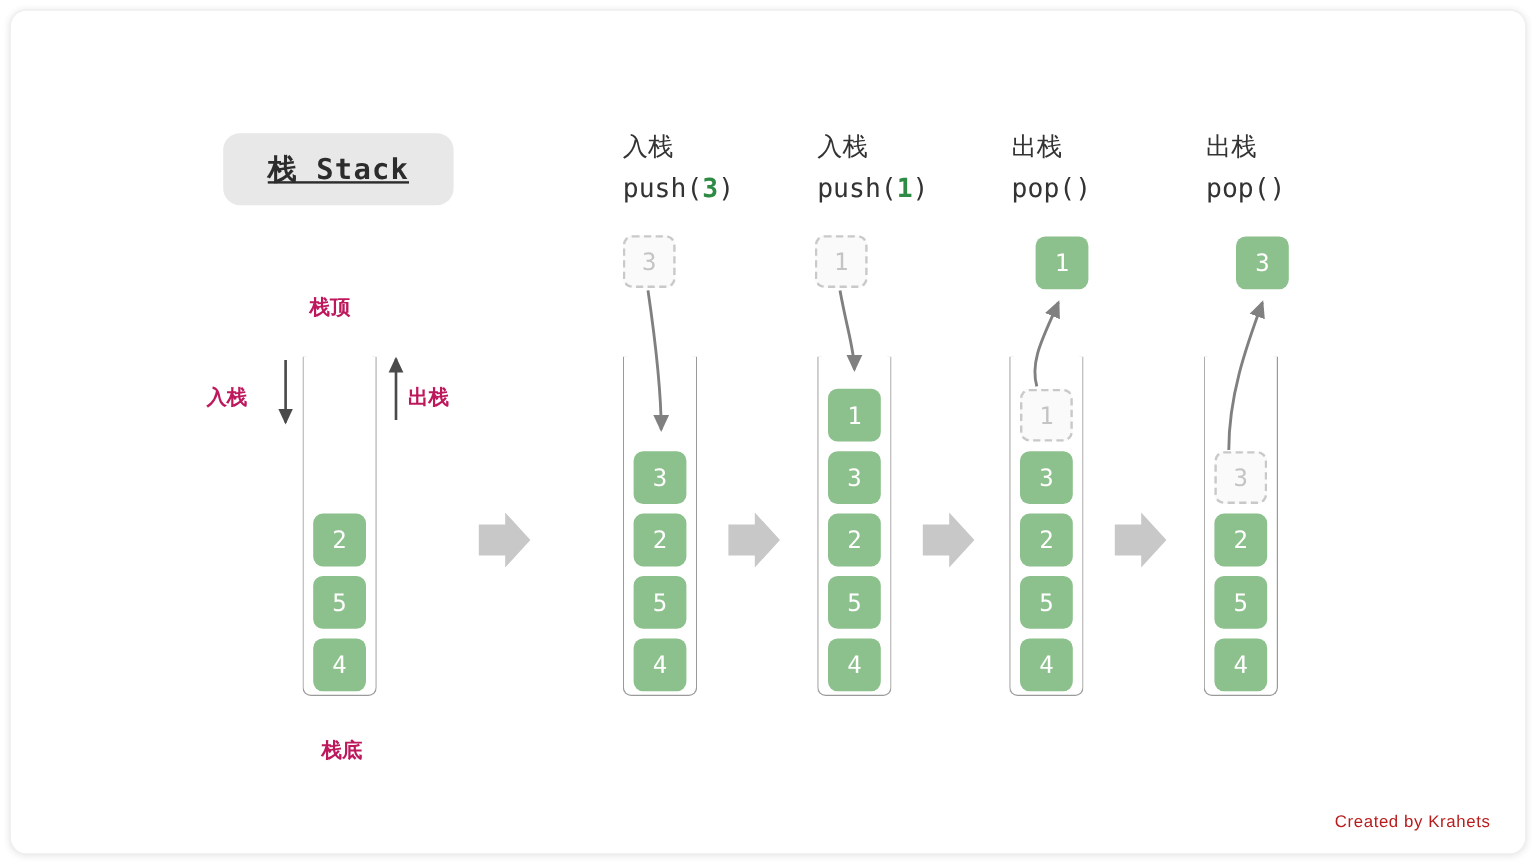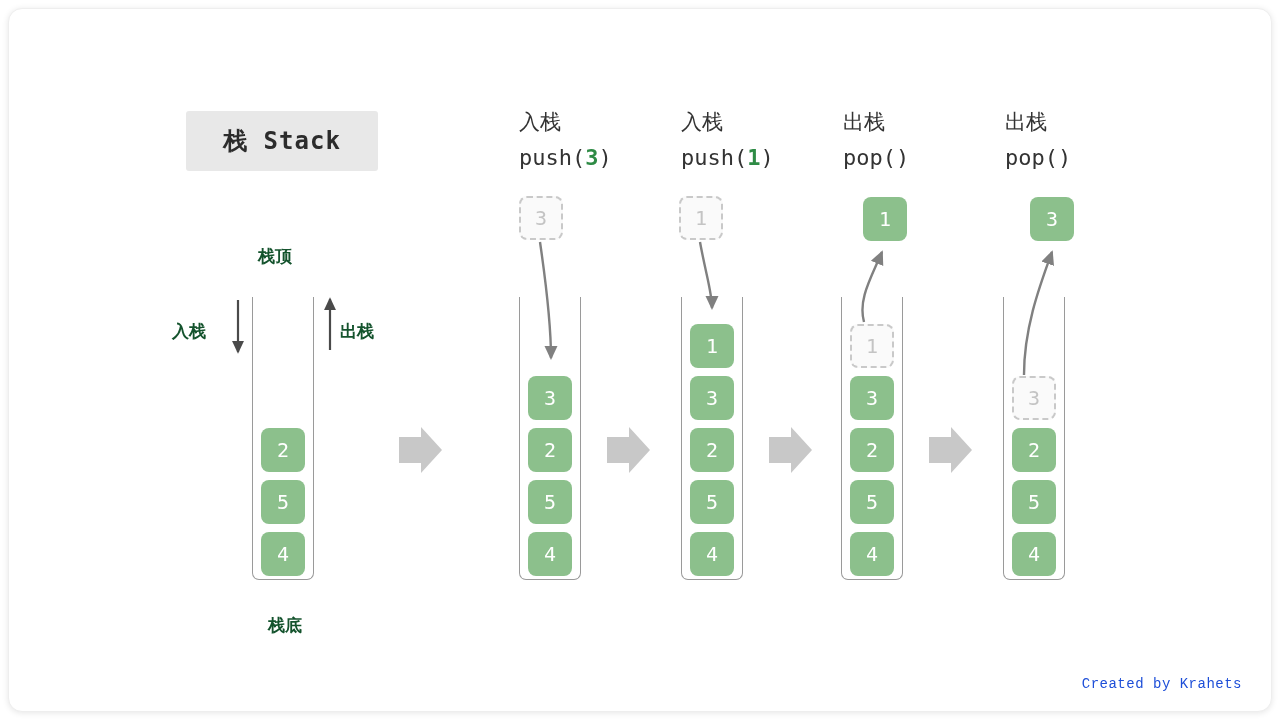--- a/index.html
+++ b/index.html
@@ -29,29 +29,30 @@
   }
 
   
   .title-badge {
     position: absolute;
     left: 186px;
     top: 111px;
     width: 192px;
     height: 60px;
     background: #e8e8e8;
-    border-radius: 3px;
+    border-radius: 14px;
     display: flex;
     align-items: center;
     justify-content: center;
     font-family: "DejaVu Sans Mono", monospace;
     font-size: 24px;
     font-weight: bold;
     color: #2c2c2c;
     letter-spacing: 1px;
+    text-decoration: underline;
   }
 
   
   .col-head {
     position: absolute;
     font-family: "DejaVu Sans Mono", monospace;
     font-size: 22px;
     color: #333333;
     line-height: 36px;
     white-space: nowrap;
@@ -117,32 +118,32 @@
   }
   .float-box.solid { background: #8cc08c; color: #ffffff; }
   .float-box.ghost { background: #fafafa; color: #c4c4c4; border: 2px dashed #c9c9c9; }
 
   
   .label-cn {
     position: absolute;
     font-family: "DejaVu Sans", sans-serif;
     font-size: 17px;
     font-weight: bold;
-    color: #14532d;
+    color: #be185d;
     white-space: nowrap;
   }
 
   
   .credit {
     position: absolute;
     right: 38px;
     bottom: 28px;
-    font-family: Liberation Mono, monospace;
+    font-family: Liberation Sans, sans-serif;
     font-size: 14px;
-    color: #1d4ed8;
+    color: #b91c1c;
     letter-spacing: 0.5px;
   }
 
   svg.overlay {
     position: absolute;
     left: 0;
     top: 0;
     width: 1280px;
     height: 720px;
     pointer-events: none;

